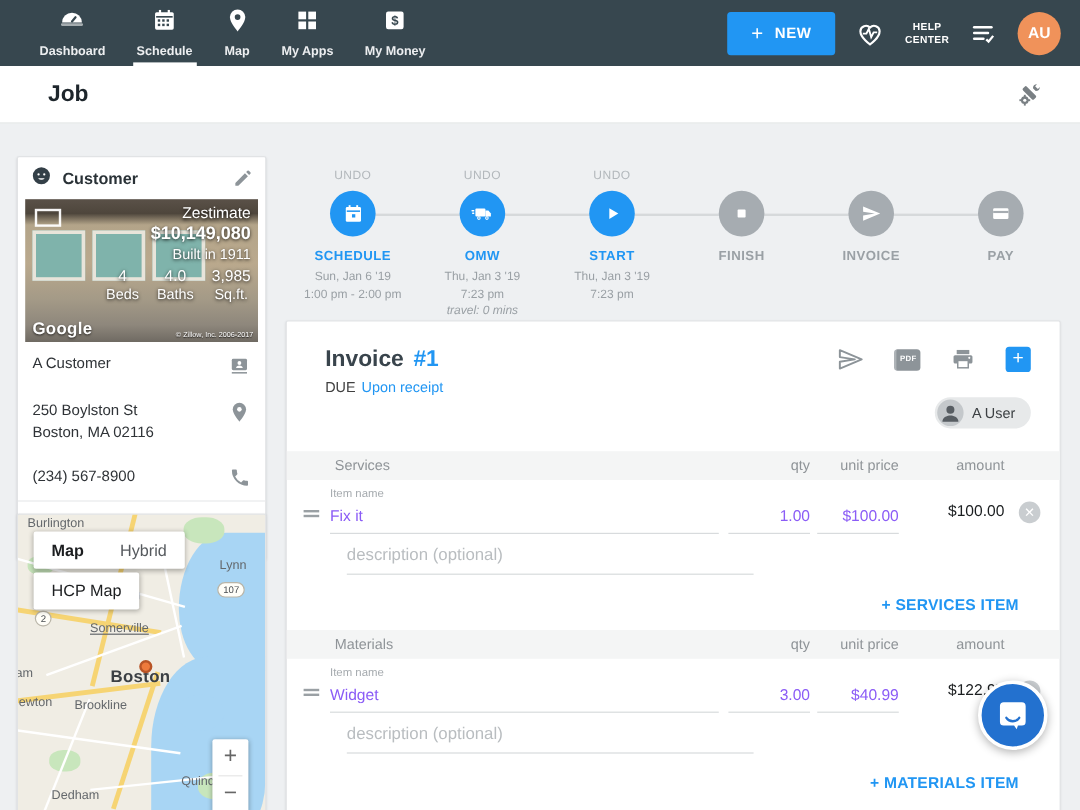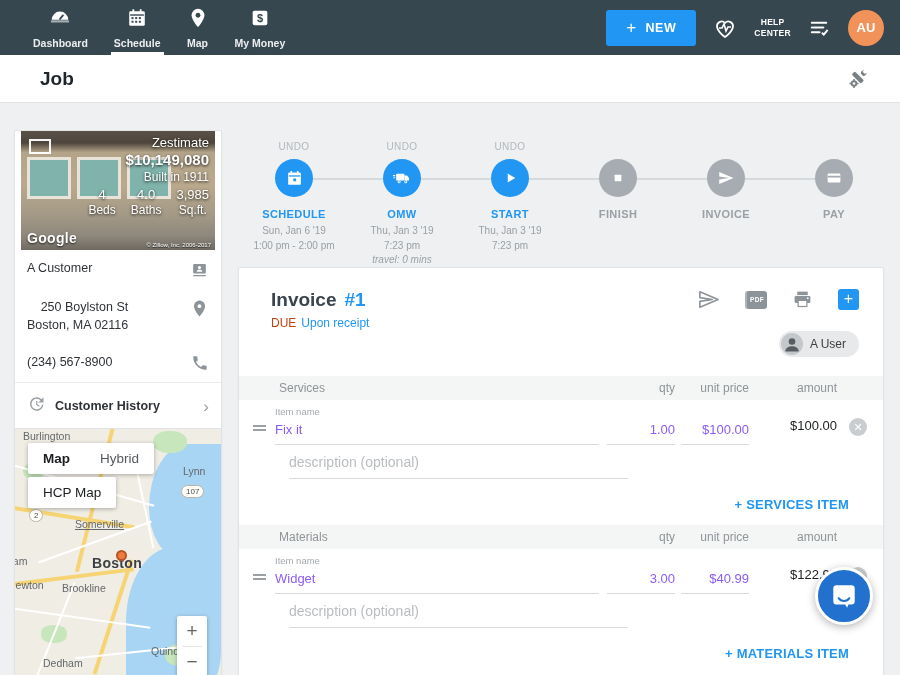--- a/index.html
+++ b/index.html
@@ -42,21 +42,21 @@
   .photo .z-overlay { position:absolute; right:6px; top:4px; text-align:right; color:#fff; text-shadow:0 1px 3px rgba(0,0,0,.85); }
   .z-label { font-size:13px; }
   .z-value { font-size:15px; font-weight:bold; margin-top:1px; }
   .z-built { font-size:12px; margin-top:2px; }
   .z-stats { display:flex; justify-content:flex-end; gap:15px; margin-top:3px; }
   .z-stat { text-align:center; }
   .z-stat .v { font-size:13px; }
   .z-stat .l { font-size:12px; margin-top:1px; }
   .photo .google { position:absolute; left:6px; bottom:4px; color:#fff; font-size:14px; font-weight:bold; letter-spacing:.3px; text-shadow:0 1px 2px rgba(0,0,0,.7); }
   .photo .copyright { position:absolute; right:4px; bottom:2px; color:#fff; font-size:6px; text-shadow:0 1px 1px rgba(0,0,0,.8); }
-  .cc-row { display:flex; align-items:flex-start; padding:10px 12px; gap:10px;text-align:right; }
+  .cc-row { display:flex; align-items:flex-start; padding:10px 12px; gap:10px; }
   .cc-row .txt { font-size:12.5px; color:#2f3337; line-height:1.4; }
   .cc-row .ric { margin-left:auto; display:flex; }
   .cc-hist { display:flex; align-items:center; gap:10px; padding:12px 12px; border-top:1px solid #e8eaeb; cursor:pointer; }
   .cc-hist .txt { font-size:12.5px; font-weight:bold; color:#2f3337; }
   .cc-hist .chev { margin-left:auto; color:#9ba0a4; font-size:17px; line-height:1; }
 
   
   .map-card { left:14px; top:428px; width:208px; height:260px; overflow:hidden; background:#f0ede4; }
   .map-card .road { position:absolute; background:#fff; }
   .map-card .yroad { position:absolute; background:#f6d473; }
@@ -93,21 +93,21 @@
   .invoice-card { left:238px; top:267px; width:646px; min-height:420px; padding-bottom:10px; }
   .inv-head { position:relative; height:108px; padding:20px 24px 0 32px; }
   .inv-title-row { display:flex; align-items:center; }
   .inv-title { font-size:19px; font-weight:bold; color:#39444c; }
   .inv-num { font-size:19px; font-weight:bold; color:#2196f3; margin-left:8px; }
   .inv-actions { margin-left:auto; display:flex; align-items:center; gap:25px; }
   .inv-actions .act { cursor:pointer; display:flex; }
   .pdf-badge { width:22px; height:18px; background:#8d9499; border-radius:3px; color:#fff; font-size:6.5px; font-weight:bold; display:flex; align-items:center; justify-content:center; letter-spacing:.3px; border-left:2px solid #aeb3b7; }
   .add-btn { width:21px; height:21px; background:#2196f3; border-radius:3px; color:#fff; font-size:16px; line-height:19px; text-align:center; cursor:pointer; }
   .inv-due { margin-top:5px; font-size:12px; display:flex; gap:5px; }
-  .due-label { color:#c2410c; }
+  .due-label { color:#404040; }
   .due-value { color:#2196f3; cursor:pointer; }
   .assignee { position:absolute; right:24px; top:63px; background:#e7e9ea; border-radius:14px; height:26px; display:flex; align-items:center; gap:7px; padding:0 13px 0 2px; cursor:pointer; }
   .assignee .av { width:22px; height:22px; border-radius:50%; background:#c4c8cb; display:flex; align-items:center; justify-content:center; overflow:hidden; }
   .assignee .nm { font-size:12px; color:#3c4043; }
 
   .sec-band { height:24px; background:#f4f5f5; display:flex; align-items:center; padding:0 16px 0 40px; font-size:12px; color:#8f9498; }
   .sec-band .sname { flex:1; }
   .col-qty { width:68px; text-align:right; margin-left:8px; }
   .col-unit { width:68px; text-align:right; margin-left:6px; }
   .col-amt { width:82px; text-align:right; margin-left:6px; }
@@ -165,20 +165,31 @@
     </div>
     <div class="nav-item">
       <span><svg viewBox="0 0 24 24" width="22" height="22">
             <path d="M12 2a7 7 0 0 0-7 7c0 5.2 7 13 7 13s7-7.8 7-13a7 7 0 0 0-7-7z" fill="#fff"></path>
             <circle cx="12" cy="9" r="2.6" fill="#37474f"></circle>
           </svg></span>
       <span class="lbl">Map</span>
     </div>
     <div class="nav-item">
       <span><svg viewBox="0 0 24 24" width="22" height="22">
+            <g fill="#fff">
+              <rect x="4" y="4" width="7" height="7"></rect>
+              <rect x="13" y="4" width="7" height="7"></rect>
+              <rect x="4" y="13" width="7" height="7"></rect>
+              <rect x="13" y="13" width="7" height="7"></rect>
+            </g>
+          </svg></span>
+      <span class="lbl">My Apps</span>
+    </div>
+    <div class="nav-item">
+      <span><svg viewBox="0 0 24 24" width="22" height="22">
             <rect x="4" y="4" width="16" height="16" rx="2" fill="#fff"></rect>
             <text x="12" y="16.5" text-anchor="middle" font-size="12" font-weight="bold" fill="#37474f" font-family="Liberation Sans, sans-serif">$</text>
           </svg></span>
       <span class="lbl">My Money</span>
     </div>
   </div>
   <div class="nav-right">
     <button class="new-btn">
       <span class="plus">+</span>
       <span>NEW</span>
@@ -219,20 +230,34 @@
           <rect x="7.2" y="12" width="1.6" height="2"></rect>
           <rect x="7.2" y="19" width="1.6" height="2"></rect>
           <rect x="3.5" y="15.7" width="2" height="1.6"></rect>
           <rect x="10.5" y="15.7" width="2" height="1.6"></rect>
         </g>
       </svg>
     </span>
 </div>
 
 <div class="card customer-card">
+  <div class="cc-head">
+    <span><svg viewBox="0 0 24 24" width="19" height="19">
+          <circle cx="12" cy="12" r="9" fill="#333f47"></circle>
+          <circle cx="9" cy="10.5" r="1.2" fill="#fff"></circle>
+          <circle cx="15" cy="10.5" r="1.2" fill="#fff"></circle>
+          <path d="M8.5 14.5a4.5 4.5 0 0 0 7 0z" fill="#fff"></path>
+        </svg></span>
+    <span class="title">Customer</span>
+    <span class="edit">
+        <svg viewBox="0 0 24 24" width="17" height="17">
+          <path d="M3 17.5V21h3.5L17.8 9.7l-3.5-3.5L3 17.5zM20.7 6.8a1.2 1.2 0 0 0 0-1.7l-1.8-1.8a1.2 1.2 0 0 0-1.7 0l-1.5 1.5 3.5 3.5 1.5-1.5z" fill="#8d9499"></path>
+        </svg>
+      </span>
+  </div>
   <div class="photo">
     <div class="win w1"></div>
     <div class="win w2"></div>
     <div class="win w3"></div>
     <div class="frame-icon"></div>
     <div class="z-overlay">
       <div class="z-label">Zestimate</div>
       <div class="z-value">$10,149,080</div>
       <div class="z-built">Built in 1911</div>
       <div class="z-stats">

